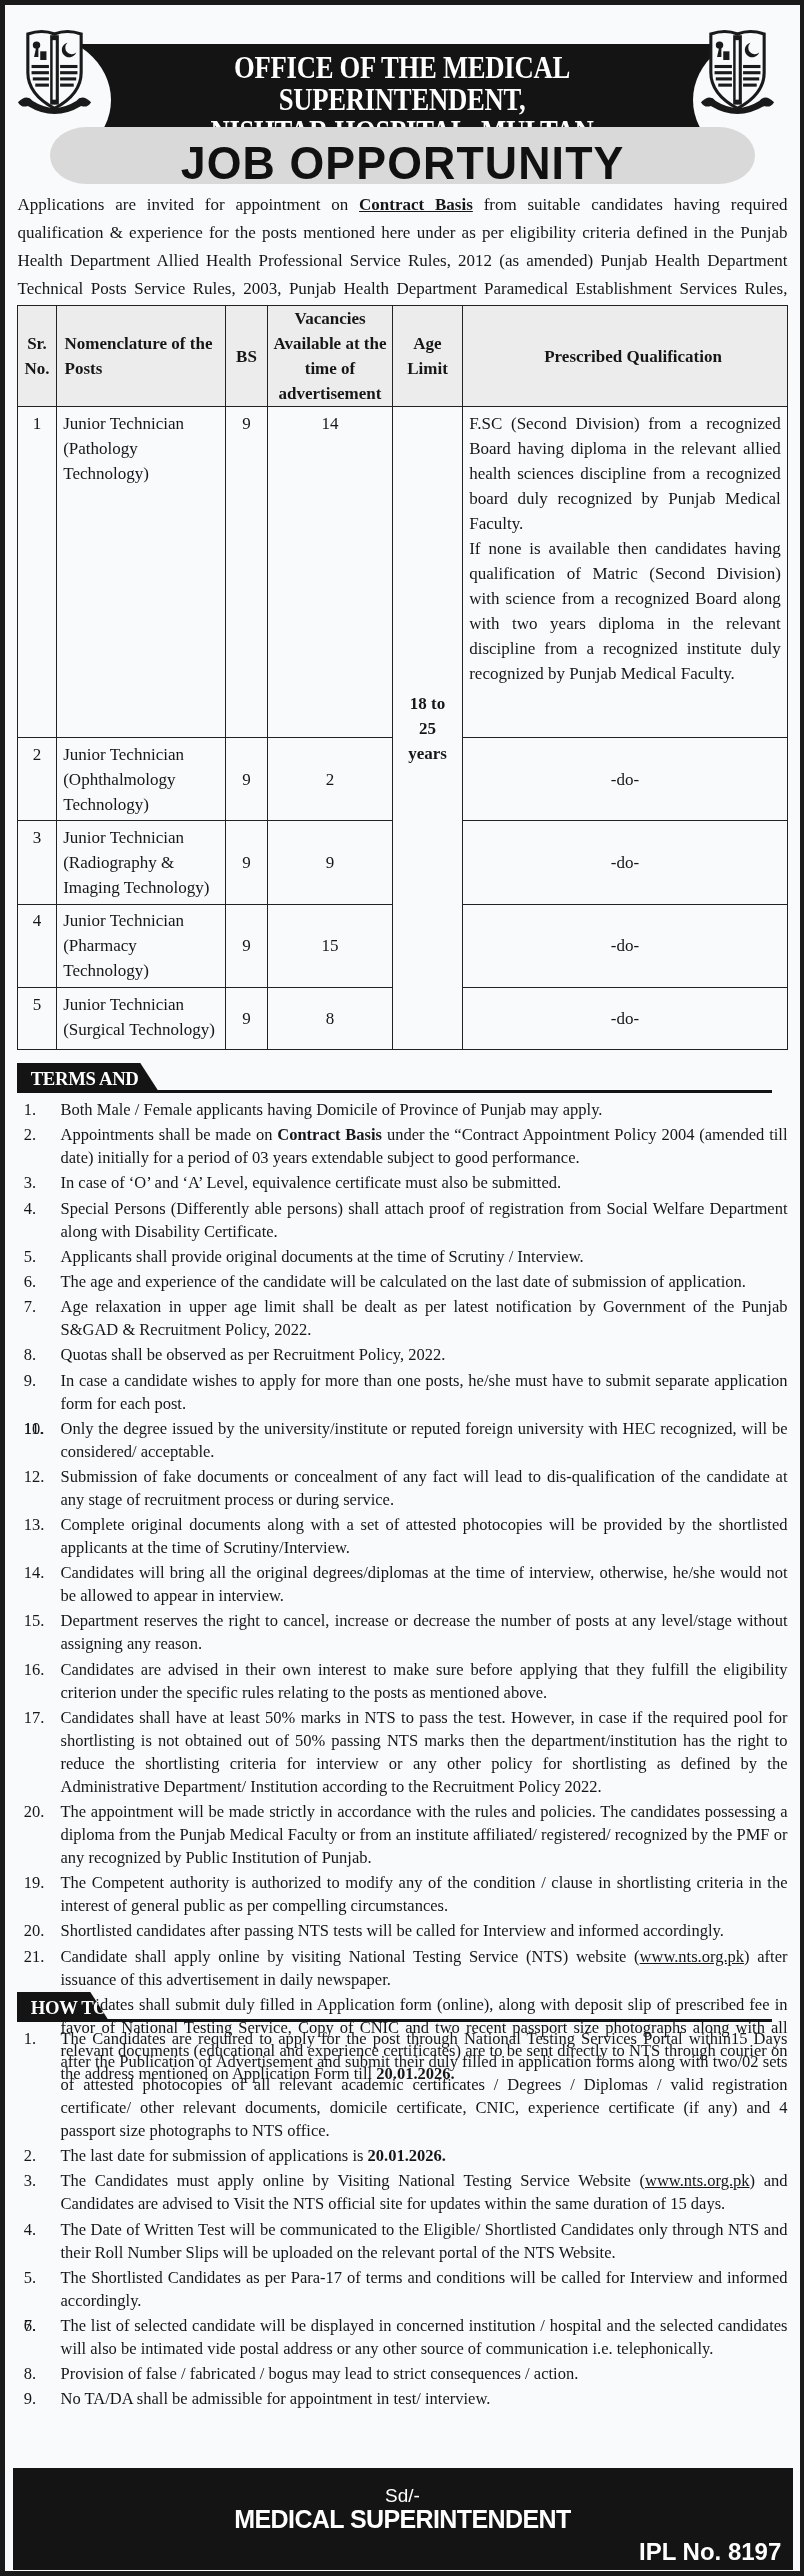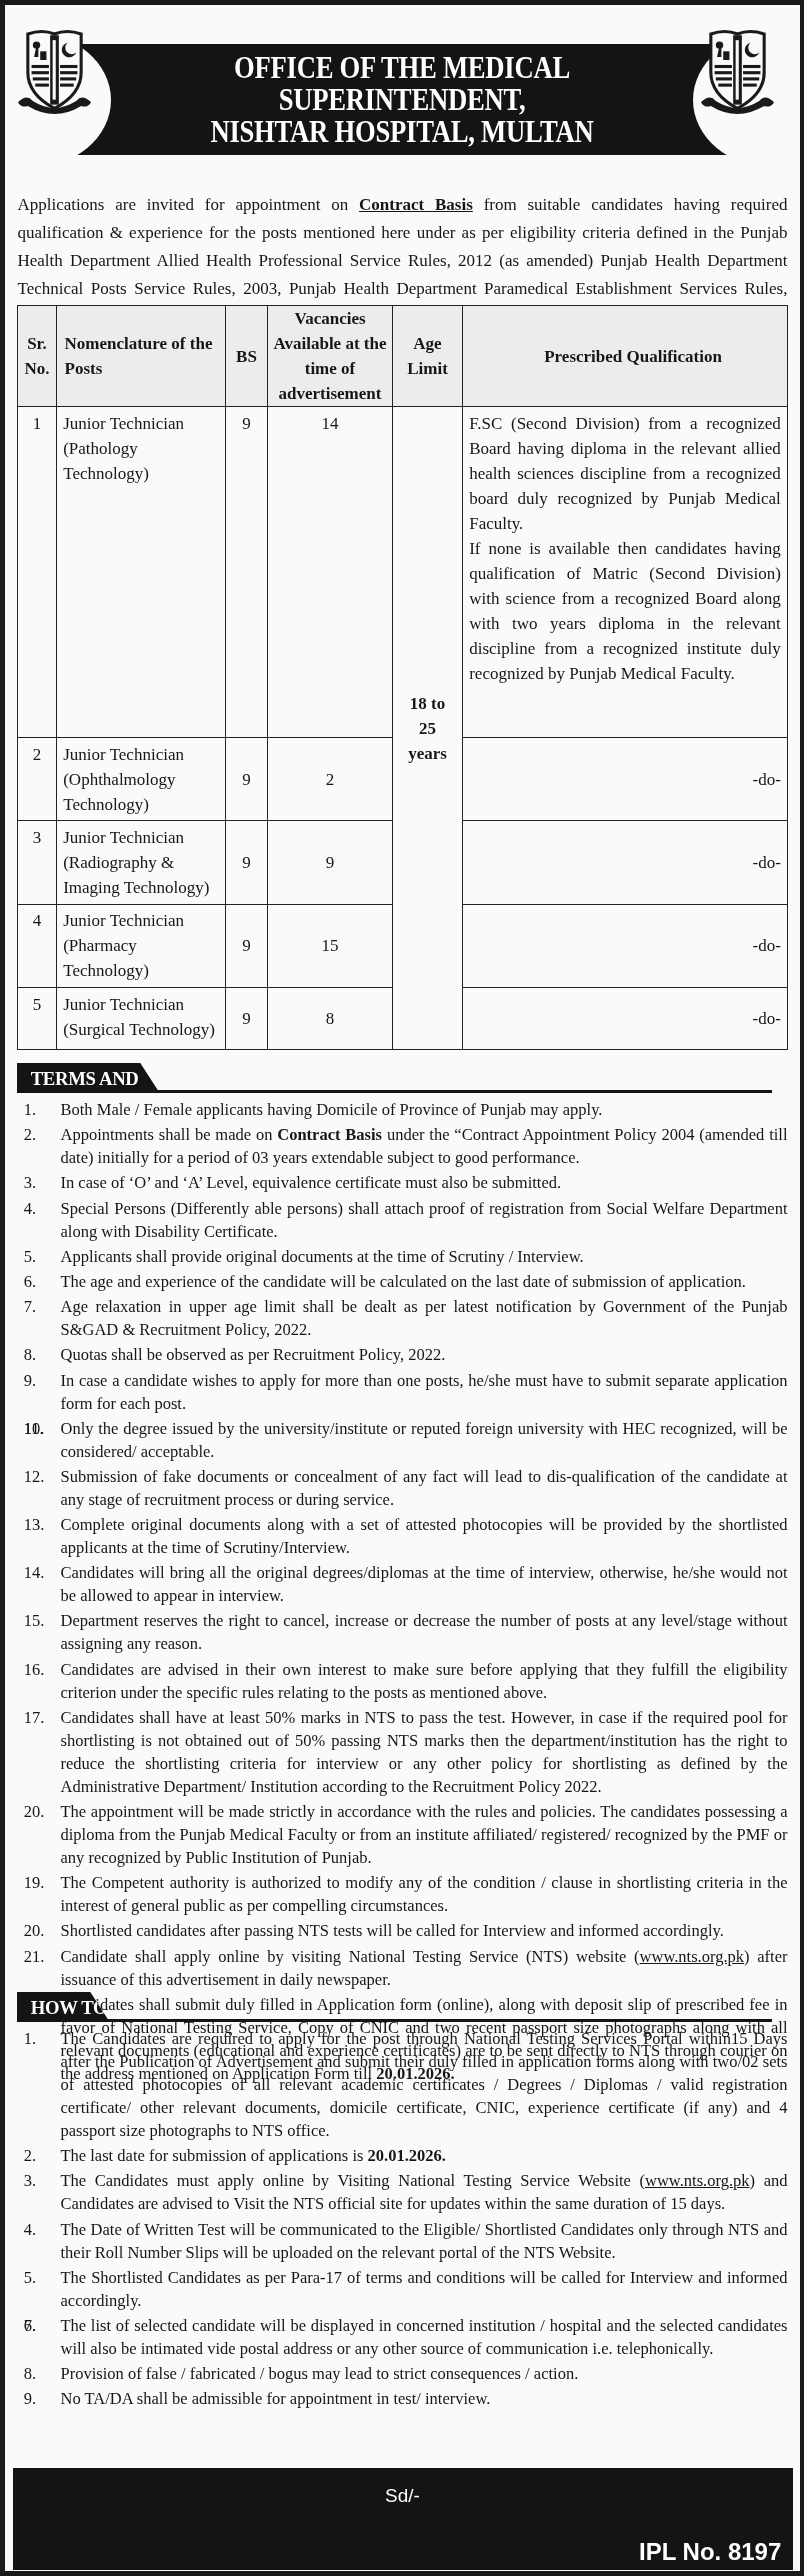--- a/index.html
+++ b/index.html
@@ -63,21 +63,21 @@
   .c-name { width: 169px; text-align: left; }
   .c-bs { width: 42px; text-align: center; }
   .c-vac { width: 125px; text-align: center; margin-top: 40px; }
   .c-age { width: 70px; text-align: center; }
   .c-qual { text-align: left; }
   th.c-name, th.c-qual { text-align: left; padding-left: 7.5px !important; }
   th.c-qual { padding-left: 18.7px !important; text-align: center; }
   td.age-cell { vertical-align: middle !important; font-weight: bold; text-align: center; line-height: 26px; }
   td.qual-main { text-align: justify; padding: 16px 5px 10px 11.2px; line-height: 25px; margin-top: 12px; }
   tr.row-small td.mid { vertical-align: middle; }
-  td.ditto { text-align: right; vertical-align: middle !important; }
+  td.ditto { text-align: center; vertical-align: middle !important; }
 
   
   .sec-head { position: absolute; left: 12px; width: 755px; height: 31px; }
   .sec-head .tab {
     position: absolute; left: 0; top: 0; height: 29px; background: #141414; color: #fff;
     font-weight: bold; font-size: 18.7px; line-height: 31px; padding-left: 13.7px;
     clip-path: polygon(0 0, calc(100% - 18.7px) 0, 100% 100%, 0 100%);
     letter-spacing: -0.3px;
   }
   .sec-head .rule { position: absolute; left: 0; right: 0; top: 27px; height: 2.5px; background: #141414; }
@@ -148,20 +148,23 @@
         <rect x="74" y="78" width="26" height="5"></rect>
         <rect x="74" y="88" width="22" height="5"></rect>
       <path d="M32 45 l4 -18 l3 0 l0 18 z"></path>
         <circle cx="36" cy="26" r="6"></circle>
         <rect x="42" y="36" width="10" height="14"></rect>
       <path d="M86 22 a12 12 0 1 0 14 16 a9 9 0 1 1 -14 -16z"></path>
     </g>
     <path d="M6 118 Q20 104 30 116 Q65 138 100 116 Q110 104 124 118 Q118 128 108 124 Q65 150 22 124 Q12 128 6 118 Z" fill="#1a1a1a"></path>
   </svg>
 
+  <div class="job-pill">
+    <span>JOB OPPORTUNITY</span>
+  </div>
 
   <p class="intro"><span>Applications are invited for appointment on </span><b>Contract Basis</b><span> from suitable candidates having required qualification &amp; experience for the posts mentioned here under as per eligibility criteria defined in the Punjab Health Department Allied Health Professional Service Rules, 2012 (as amended) Punjab Health Department Technical Posts Service Rules, 2003, Punjab Health Department Paramedical Establishment Services Rules, 2003 &amp; Punjab Health Department Miscellaneous Posts Services Rules, 2003 etc.</span></p>
 
   <table class="posts">
     <thead>
       <tr>
         <th class="c-sr">Sr. No.</th>
         <th class="c-name">Nomenclature of the Posts</th>
         <th class="c-bs">BS</th>
         <th class="c-vac">Vacancies Available at the time of advertisement</th>
@@ -254,16 +257,17 @@
     <li><span class="num">4.</span><span>The Date of Written Test will be communicated to the Eligible/ Shortlisted Candidates only through NTS and their Roll Number Slips will be uploaded on the relevant portal of the NTS Website.</span></li>
     <li><span class="num">5.</span><span>The Shortlisted Candidates as per Para-17 of terms and conditions will be called for Interview and informed accordingly.</span></li>
     <li><span class="num">6.</span></li>
     <li><span class="num">7.</span><span>The list of selected candidate will be displayed in concerned institution / hospital and the selected candidates will also be intimated vide postal address or any other source of communication i.e. telephonically.</span></li>
     <li><span class="num">8.</span><span>Provision of false / fabricated / bogus may lead to strict consequences / action.</span></li>
     <li><span class="num">9.</span><span>No TA/DA shall be admissible for appointment in test/ interview.</span></li>
   </ol>
 
   <div class="footer">
     <div class="sd">Sd/-</div>
+    <div class="title">MEDICAL SUPERINTENDENT</div>
     <div class="ipl">IPL No. 8197</div>
   </div>
 </div>
 
 
 </body></html>

